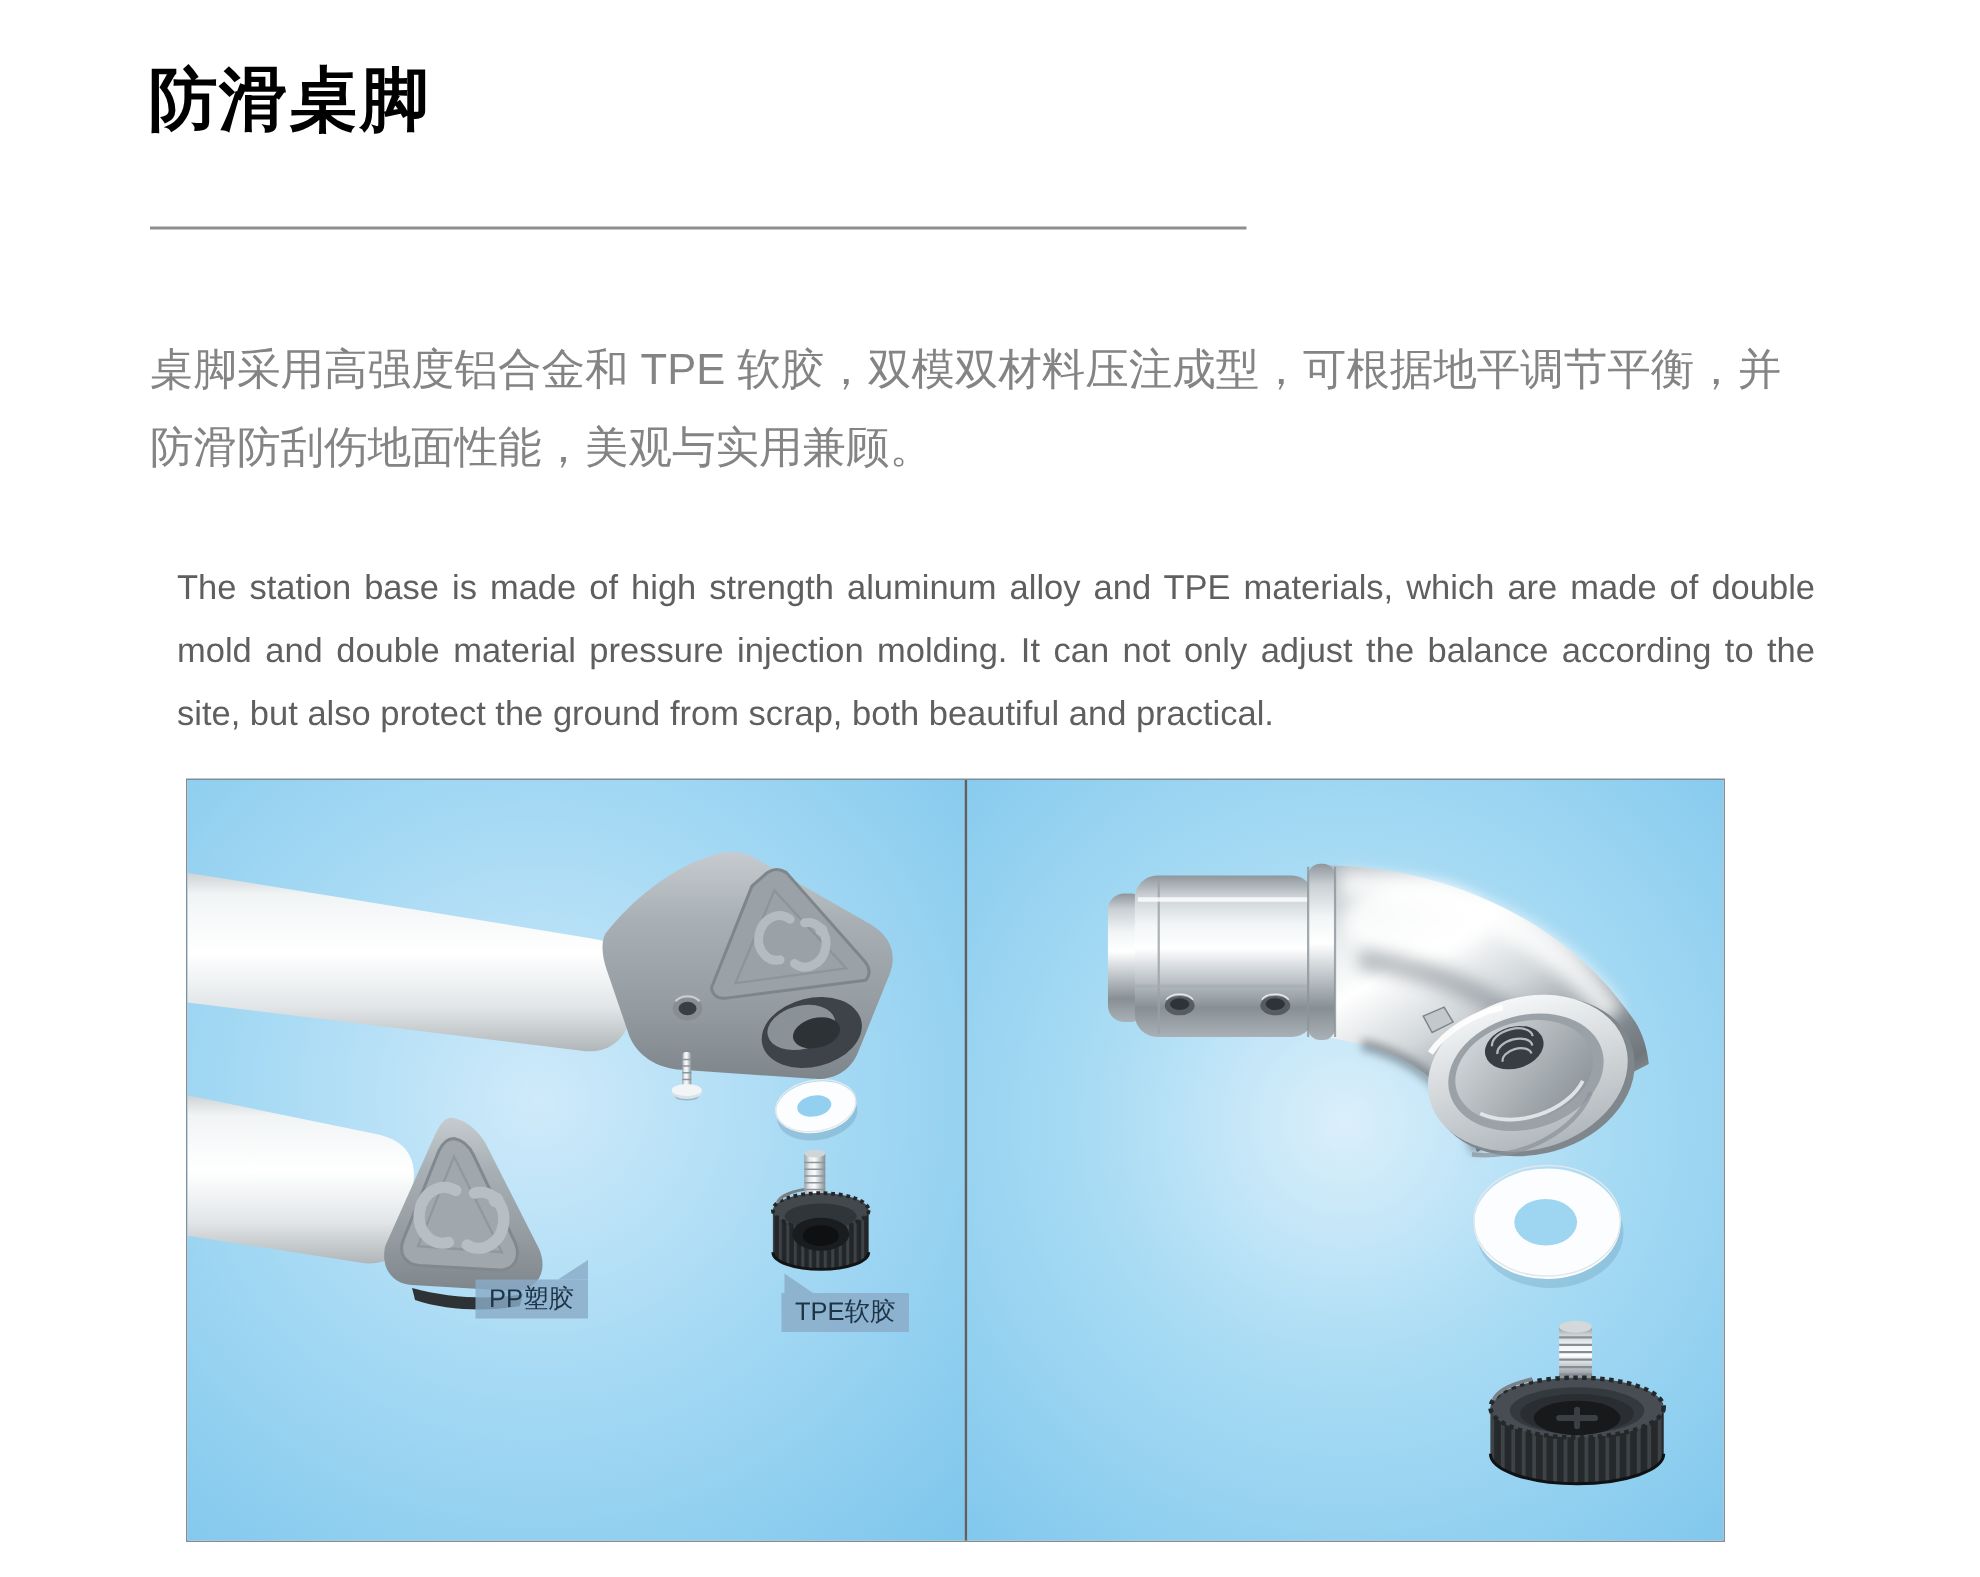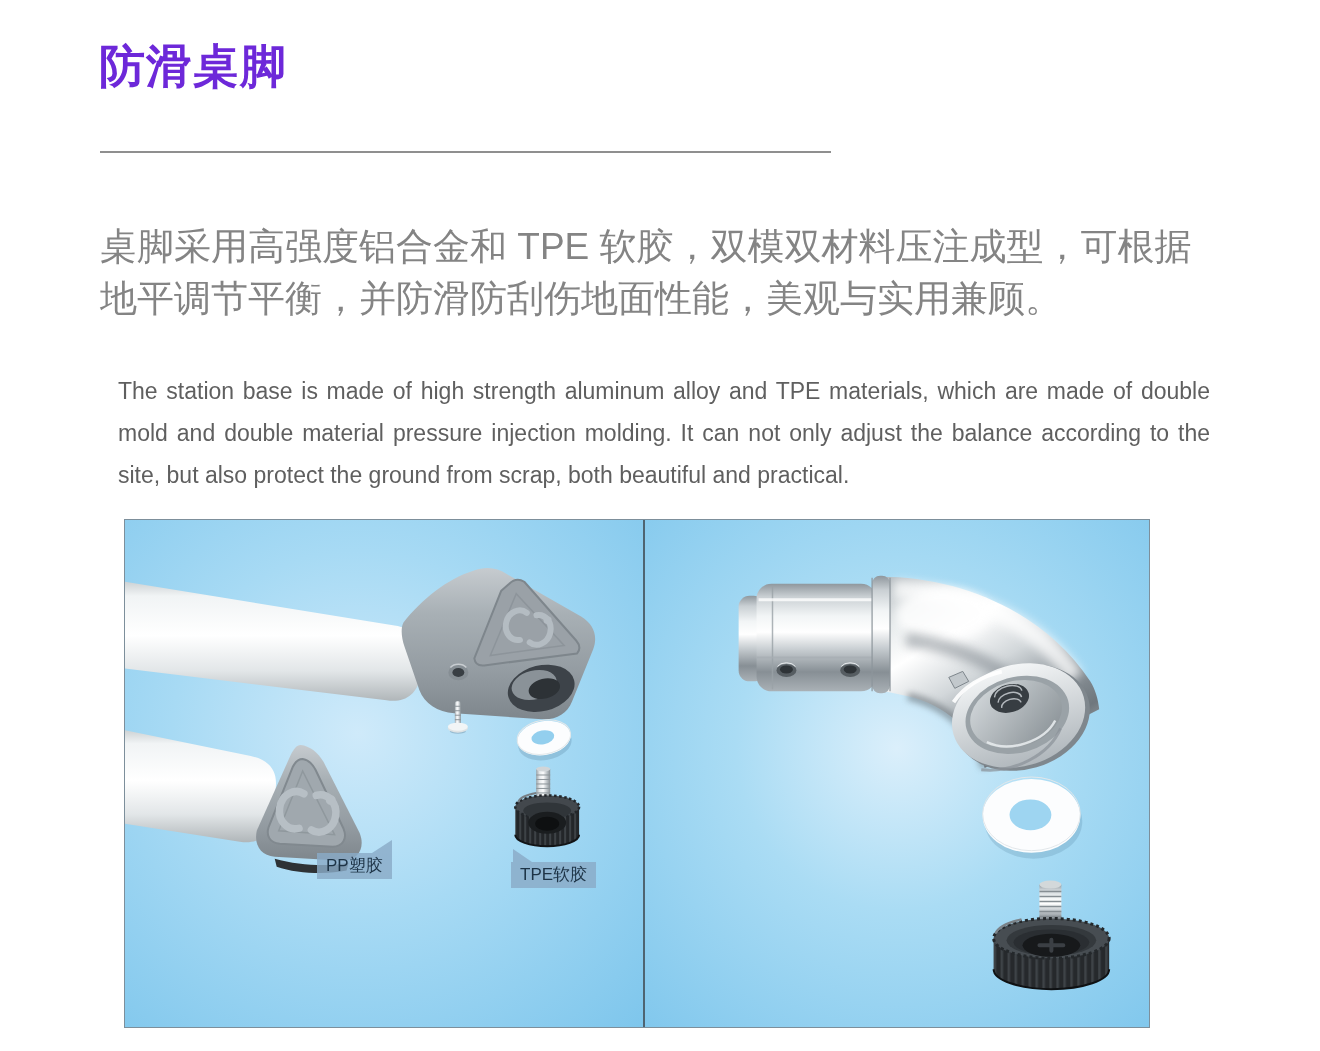--- a/index.html
+++ b/index.html
@@ -1,42 +1,42 @@
 <!DOCTYPE html>
 <html><head>
 <meta charset="utf-8">
 <style>
   html,body{margin:0;padding:0;background:#ffffff;}
   body{width:1320px;height:1051px;position:relative;overflow:hidden;
        font-family:"Liberation Sans","DejaVu Sans",sans-serif;}
   .page{position:absolute;inset:0;}
 
   .title{position:absolute;left:99px;top:36px;margin:0;
-         font-size:46px;font-weight:800;letter-spacing:1px;color:#6d28d9;}
+         font-size:46px;font-weight:800;letter-spacing:1px;color:#000000;}
   .divider{position:absolute;left:100px;top:151px;width:731px;height:2px;background:#8f8f8f;}
 
   .desc-zh{position:absolute;left:100px;top:221px;width:1094px;margin:0;
-           font-size:37px;line-height:52px;color:#848484;}
+           font-size:29px;line-height:52px;color:#848484;}
   .desc-en{position:absolute;left:100px;top:352px;width:1092px;margin:18px;
            font-size:23px;line-height:42px;color:#5f5f5f;text-align:justify;}
 
   .figures{position:absolute;left:124px;top:519px;width:1026px;height:509px;
            display:flex;border:1px solid #7d8f9b;box-sizing:border-box;}
   .figures figure{margin:0;position:relative;height:100%;}
   .fig-left{width:518px;}
   .fig-right{width:506px;border-left:2px solid #4e6471;box-sizing:border-box;}
   .figures svg{display:block;width:100%;height:100%;}
 
   .callout{position:absolute;height:26px;line-height:26px;padding:0 9px;
            background:rgba(138,171,199,0.82);color:#1d3346;font-size:17px;
            text-align:center;white-space:nowrap;}
   .callout-pp{left:192px;top:333px;}
   .callout-pp::after{content:"";position:absolute;right:0px;top:-13px;width:0;height:0;
            border-bottom:13px solid rgba(138,171,199,0.82);border-left:20px solid transparent;}
-  .callout-tpe{left:386px;top:342px;}
+  .callout-tpe{left:396px;top:342px;}
   .callout-tpe::after{content:"";position:absolute;left:2px;top:-13px;width:0;height:0;
            border-bottom:13px solid rgba(138,171,199,0.82);border-right:19px solid transparent;}
 </style>
 </head>
 <body>
 
 <div class="page">
 
   <h1 class="title">防滑桌脚</h1>
   <div class="divider"></div>

